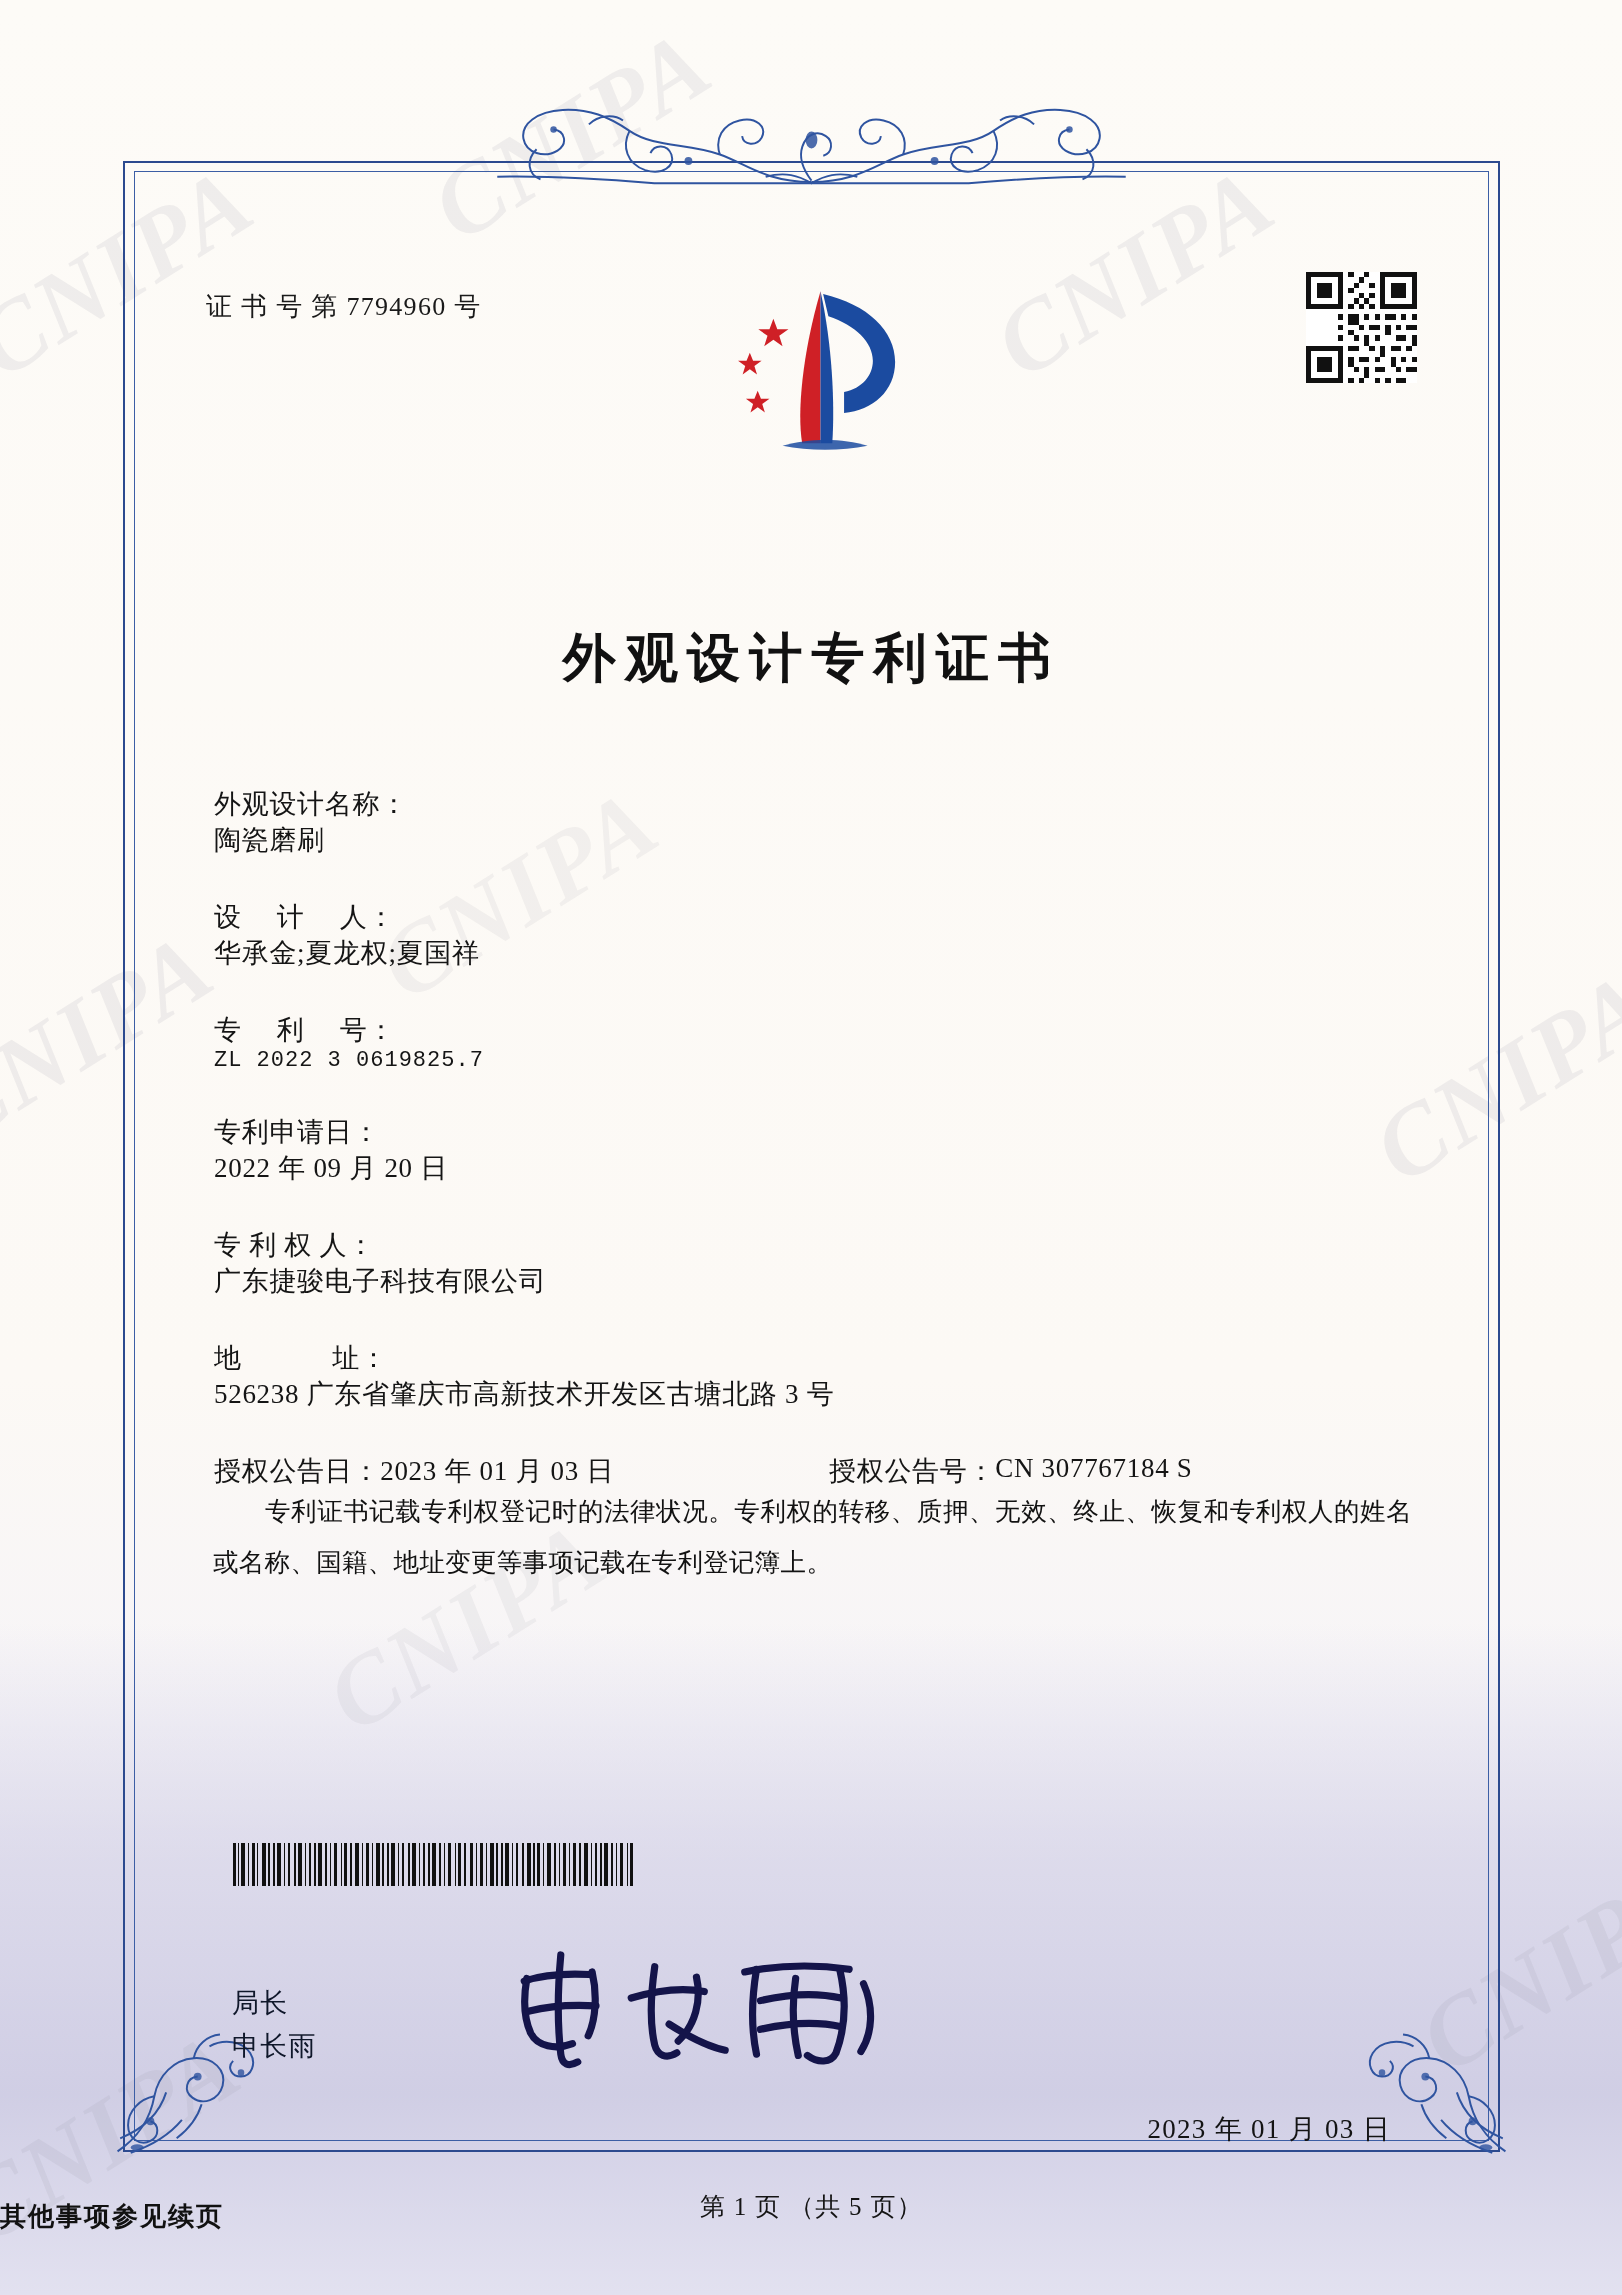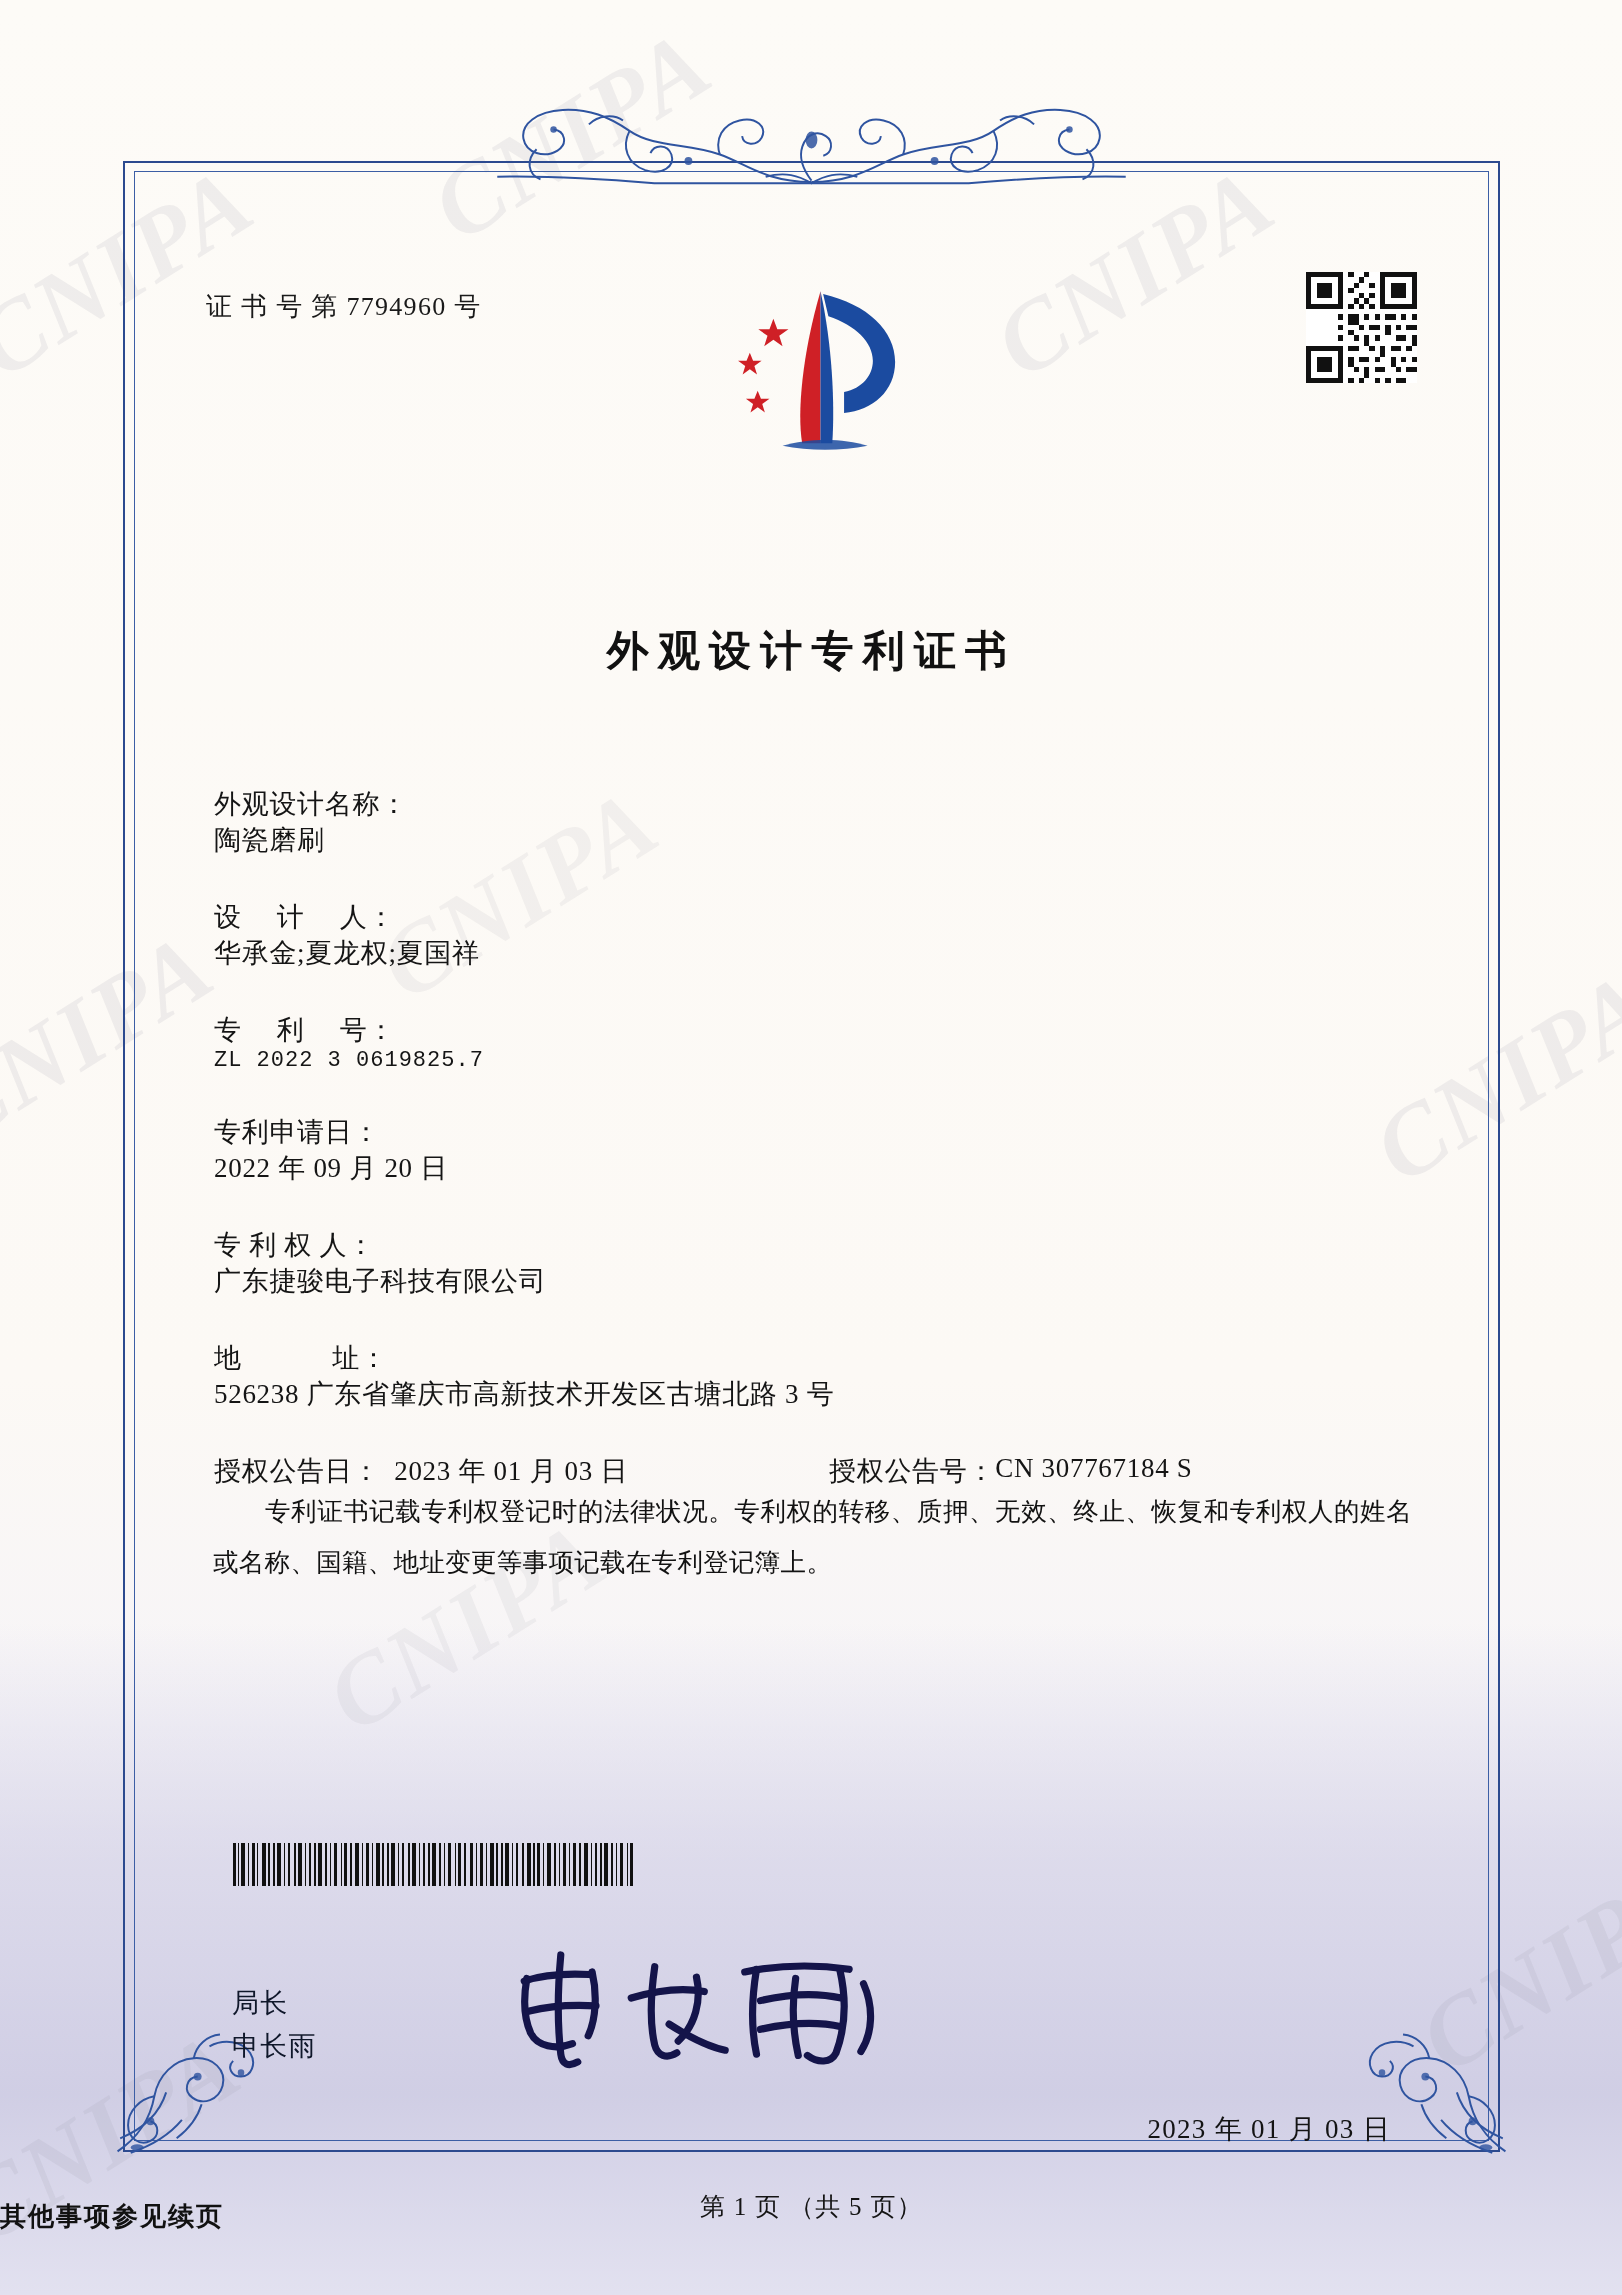--- a/index.html
+++ b/index.html
@@ -121,21 +121,21 @@
     transform: translateX(-50%);
     width: 216px;
     height: 177px;
   }
 
   .doc-title {
     position: absolute;
     left: 0; right: 0;
     top: 452px;
     text-align: center;
-    font-size: 42px;
+    font-size: 53px;
     font-weight: bold;
     letter-spacing: 9.2px;
     color: #111;
     font-family: "Liberation Serif", "DejaVu Serif", serif;
   }
 
   
   .fields {
     position: absolute;
     left: 80px;
@@ -164,21 +164,21 @@
     font-size: 22px;
     letter-spacing: 1px;
   }
   .frow-split {
     display: flex;
     align-items: baseline;
     font-size: 27px;
     color: #151515;
     letter-spacing: 0.7px;
   }
-  .split-left { width: 615px; display: flex; gap: 14px; }
+  .split-left { width: 615px; display: flex; }
   .split-right { display: flex; }
 
   
   .paras {
     position: absolute;
     left: 79px;
     right: 77px;
     top: 1315px;
     font-size: 25.5px;
     line-height: 51px;

